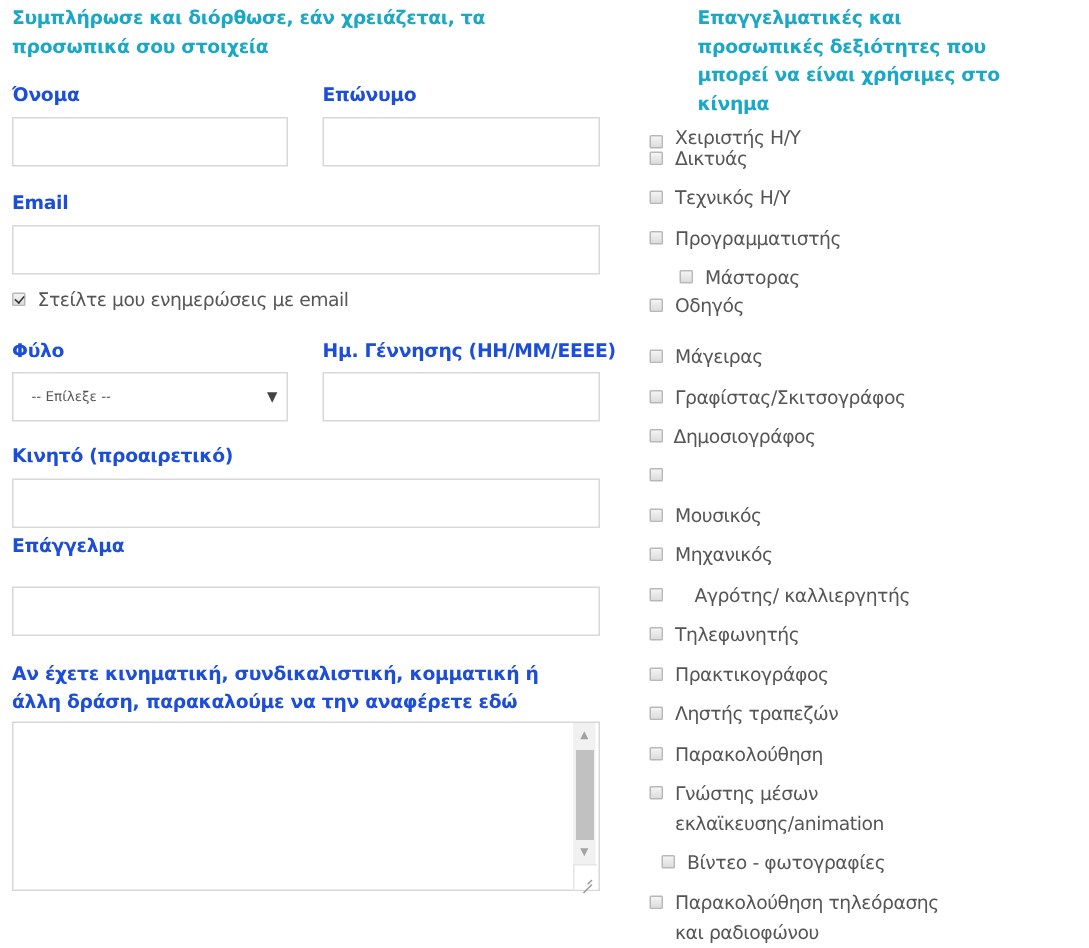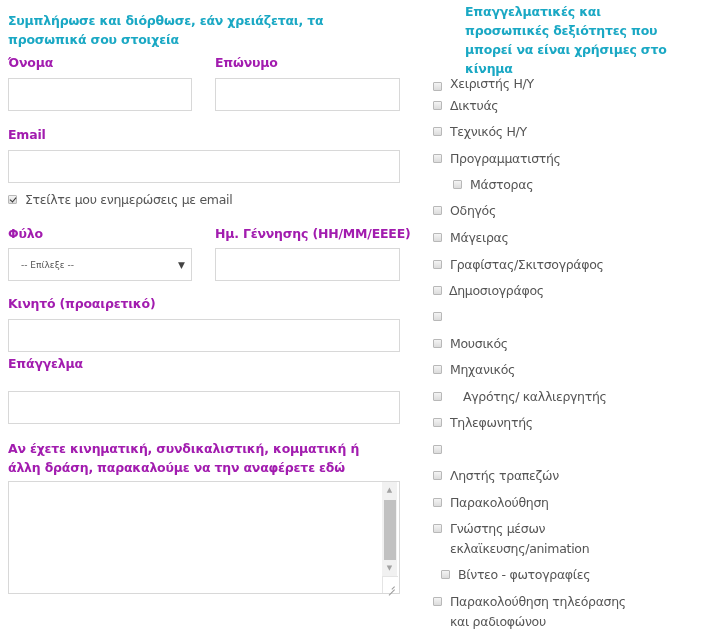--- a/index.html
+++ b/index.html
@@ -10,21 +10,21 @@
       color: #444;
       position: relative;
     }
     .left { position: absolute; left: 8px; top: 0; width: 392px; }
     .right { position: absolute; left: 433px; top: 0; width: 293px; }
     .section-title {
       color: #1aa8c4; font-size: 12.5px; line-height: 19px; font-weight: 600;
       letter-spacing: -0.2px;
     }
     .lbl {
-      position: absolute; font-size: 12.5px; color: #a21caf; font-weight: 600;
+      position: absolute; font-size: 12.5px; color: #1d4ed8; font-weight: 600;
       letter-spacing: -0.2px; white-space: nowrap;
     }
     .inp {
       position: absolute; height: 33px; border: 1px solid #d8d8d8; background: #fff;
     }
     .chk {
       display: inline-block; width: 9px; height: 9px; border: 1px solid #b8b8b8;
       background: linear-gradient(#f4f4f4, #dcdcdc); border-radius: 1px;
       vertical-align: middle; position: relative;
     }
@@ -76,21 +76,21 @@
     .skill {
       position: absolute; left: 0; display: flex; align-items: flex-start; gap: 8px;
       font-size: 12.5px; color: #555; line-height: 20px; letter-spacing: -0.3px;
     }
     .skill .chk { margin-top: 5px; flex: none; }
   </style>
 </head>
 <body>
 
 <div class="left">
-  <div class="section-title" style="position:absolute; top:2px; left:0; width:380px;margin-top:9px;">Συμπλήρωσε και διόρθωσε, εάν χρειάζεται, τα προσωπικά σου στοιχεία</div>
+  <div class="section-title" style="position:absolute; top:2px; left:0; width:380px;">Συμπλήρωσε και διόρθωσε, εάν χρειάζεται, τα προσωπικά σου στοιχεία</div>
 
   <div class="lbl" style="left:0; top:55px;">Όνομα</div>
   <div class="inp" style="left:0; top:78px; width:184px;"></div>
 
   <div class="lbl" style="left:207px; top:55px;">Επώνυμο</div>
   <div class="inp" style="left:207px; top:78px; width:185px;"></div>
 
   <div class="lbl" style="left:0; top:127px;">Email</div>
   <div class="inp" style="left:0; top:150px; width:392px;"></div>
 
@@ -123,41 +123,41 @@
       <div class="sb-down">▼</div>
       <div class="sb-grip"></div>
     </div>
   </div>
 </div>
 
 <div class="right">
   <div class="section-title" style="position:absolute; top:2px; left:0; width:205px;margin-left:32px;">Επαγγελματικές και προσωπικές δεξιότητες που μπορεί να είναι χρήσιμες στο κίνημα</div>
 
   <div class="skills">
-    <label class="skill" style="top:4px;align-items:center;">
+    <label class="skill" style="top:12px;align-items:center;">
         <span class="chk"></span>
         <span>Χειριστής Η/Υ</span>
       </label>
     <label class="skill" style="top:26px;">
         <span class="chk"></span>
         <span>Δικτυάς</span>
       </label>
     <label class="skill" style="top:52px;">
         <span class="chk"></span>
         <span>Τεχνικός Η/Υ</span>
       </label>
     <label class="skill" style="top:79px;">
         <span class="chk"></span>
         <span>Προγραμματιστής</span>
       </label>
     <label class="skill" style="top:105px;padding-left:20px;">
         <span class="chk"></span>
         <span>Μάστορας</span>
       </label>
-    <label class="skill" style="top:131px;">
+    <label class="skill" style="top:124px;">
         <span class="chk"></span>
         <span>Οδηγός</span>
       </label>
     <label class="skill" style="top:158px;">
         <span class="chk"></span>
         <span>Μάγειρας</span>
       </label>
     <label class="skill" style="top:185px;">
         <span class="chk"></span>
         <span>Γραφίστας/Σκιτσογράφος</span>
@@ -180,20 +180,21 @@
     <label class="skill" style="top:317px;gap:21px;">
         <span class="chk"></span>
         <span>Αγρότης/ καλλιεργητής</span>
       </label>
     <label class="skill" style="top:343px;">
         <span class="chk"></span>
         <span>Τηλεφωνητής</span>
       </label>
     <label class="skill" style="top:370px;">
         <span class="chk"></span>
+        <span>Πρακτικογράφος</span>
       </label>
     <label class="skill" style="top:396px;">
         <span class="chk"></span>
         <span>Ληστής τραπεζών</span>
       </label>
     <label class="skill" style="top:423px;">
         <span class="chk"></span>
         <span>Παρακολούθηση</span>
       </label>
     <label class="skill" style="top:449px; width:160px;">

